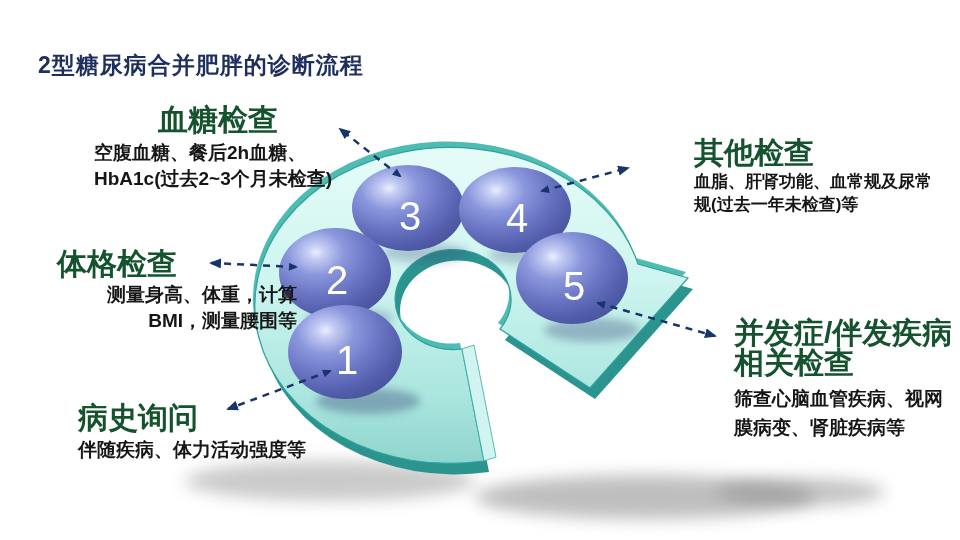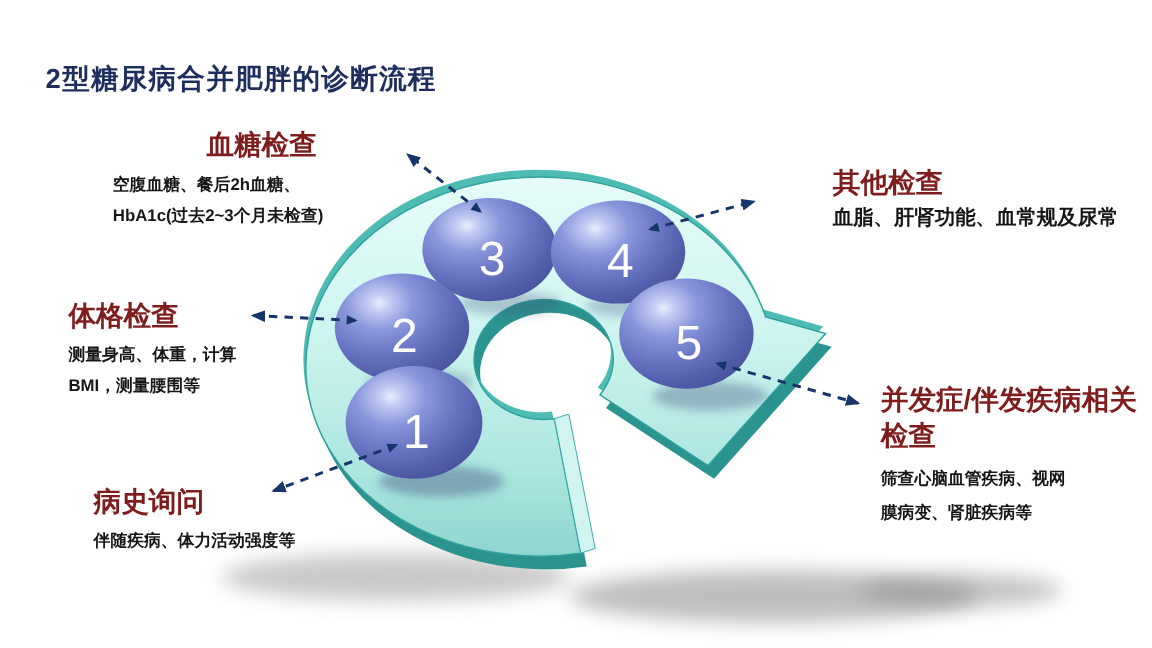--- a/index.html
+++ b/index.html
@@ -2,31 +2,31 @@
 <html><head>
 <meta charset="utf-8">
 <style>
   html,body{margin:0;padding:0;background:#e8e8e8;}
   .slide{position:relative;width:960px;height:540px;background:#ffffff;overflow:hidden;
          font-family:"Liberation Sans","DejaVu Sans",sans-serif;}
   .slide svg{position:absolute;left:0;top:0;z-index:1;}
   .page-title{position:absolute;left:38px;top:50px;z-index:2;
               font-size:23px;font-weight:bold;color:#1E2F5E;letter-spacing:1px;white-space:nowrap;}
   .label-block{position:absolute;z-index:2;}
-  .lb-heading{font-size:23px;font-weight:bold;color:#7f1d1d;line-height:26px;}
-  .lb-body{font-size:14px;font-weight:bold;color:#161616;}
+  .lb-heading{font-size:30px;font-weight:bold;color:#14532d;line-height:26px;}
+  .lb-body{font-size:19px;font-weight:bold;color:#161616;}
   .lb-body div{white-space:nowrap;}
 
   .blk-glucose{left:94px;top:107px;width:248px;}
   .blk-glucose .lb-heading{text-align:center;}
   .blk-glucose .lb-body{margin-top:7px;line-height:26px;}
 
   .blk-physical{left:57px;top:250px;width:240px;}
   .blk-physical .lb-heading{line-height:27px;}
-  .blk-physical .lb-body{margin-top:5px;line-height:26px;}
+  .blk-physical .lb-body{margin-top:5px;line-height:26px;text-align:right;}
 
   .blk-history{left:78px;top:405px;width:280px;}
   .blk-history .lb-body{margin-top:5px;line-height:28px;}
 
   .blk-other{left:694px;top:140px;width:262px;}
   .blk-other .lb-heading{line-height:25px;}
   .blk-other .lb-body{margin-top:5px;line-height:23px;font-size:17px;}
 
   .blk-complication{left:734px;top:318px;width:232px;}
   .blk-complication .lb-heading{line-height:30px;}
@@ -144,20 +144,21 @@
     <div class="lb-heading">病史询问</div>
     <div class="lb-body">
       <div>伴随疾病、体力活动强度等</div>
     </div>
   </div>
 
   <div class="label-block blk-other">
     <div class="lb-heading">其他检查</div>
     <div class="lb-body">
       <div>血脂、肝肾功能、血常规及尿常</div>
+      <div>规(过去一年未检查)等</div>
     </div>
   </div>
 
   <div class="label-block blk-complication">
     <div class="lb-heading">并发症/伴发疾病相关检查</div>
     <div class="lb-body">
       <div>筛查心脑血管疾病、视网</div>
       <div>膜病变、肾脏疾病等</div>
     </div>
   </div>

